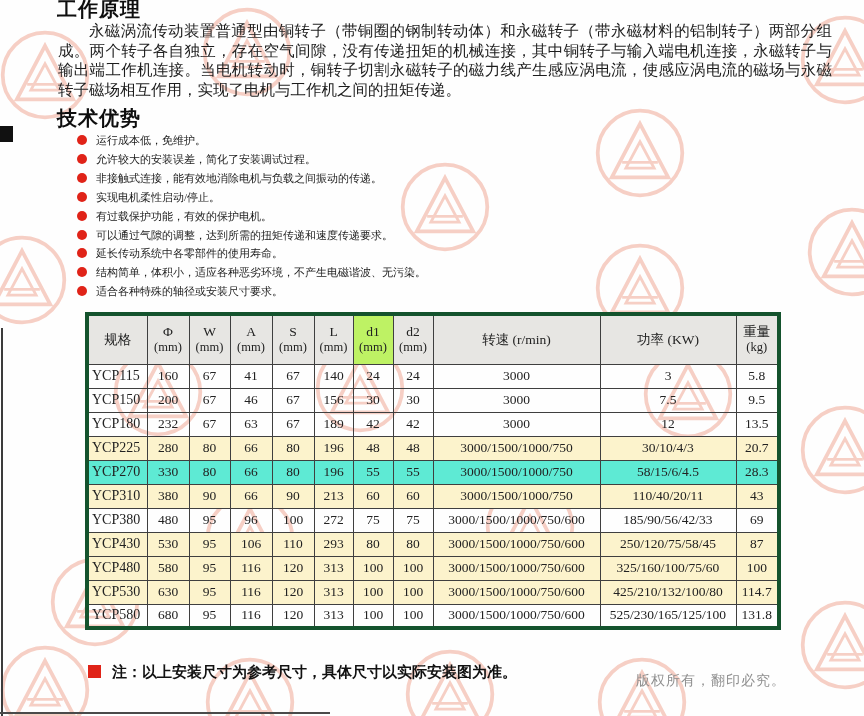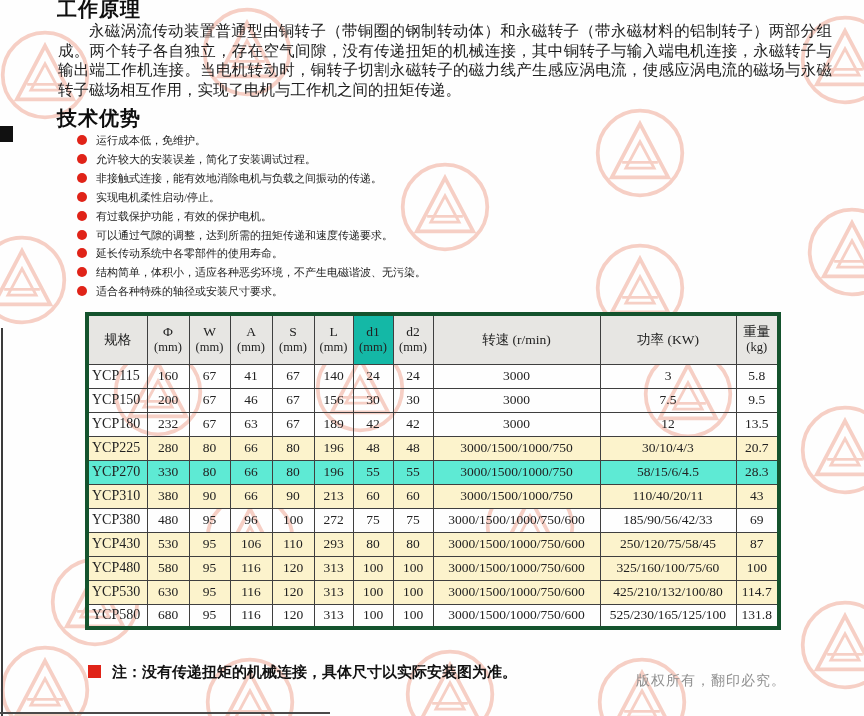--- a/index.html
+++ b/index.html
@@ -257,21 +257,21 @@
               <div class="sub">(mm)</div>
             </th>
             <th style="background: rgb(231, 230, 227);">
               <div>S</div>
               <div class="sub">(mm)</div>
             </th>
             <th style="background: rgb(231, 230, 227);">
               <div>L</div>
               <div class="sub">(mm)</div>
             </th>
-            <th style="background: #14b8a6;">
+            <th style="background: #bef264;">
               <div>d1</div>
               <div class="sub">(mm)</div>
             </th>
             <th style="background: rgb(231, 230, 227);">
               <div>d2</div>
               <div class="sub">(mm)</div>
             </th>
             <th style="background: rgb(231, 230, 227);">
               <div>转速 (r/min)</div>
             </th>
@@ -425,18 +425,18 @@
             <td>100</td>
             <td>100</td>
             <td>3000/1500/1000/750/600</td>
             <td>525/230/165/125/100</td>
             <td>131.8</td>
           </tr>
         </tbody>
     </table>
 
     <div class="note-line">
-      <span class="note-square" style="background: rgb(224, 35, 24);"></span><span>注：没有传递扭矩的机械连接，具体尺寸以实际安装图为准。</span>
+      <span class="note-square" style="background: rgb(224, 35, 24);"></span><span>注：以上安装尺寸为参考尺寸，具体尺寸以实际安装图为准。</span>
     </div>
 
     <div class="copyright">版权所有，翻印必究。</div>
   </div>
 </div>
 
 </body></html>

